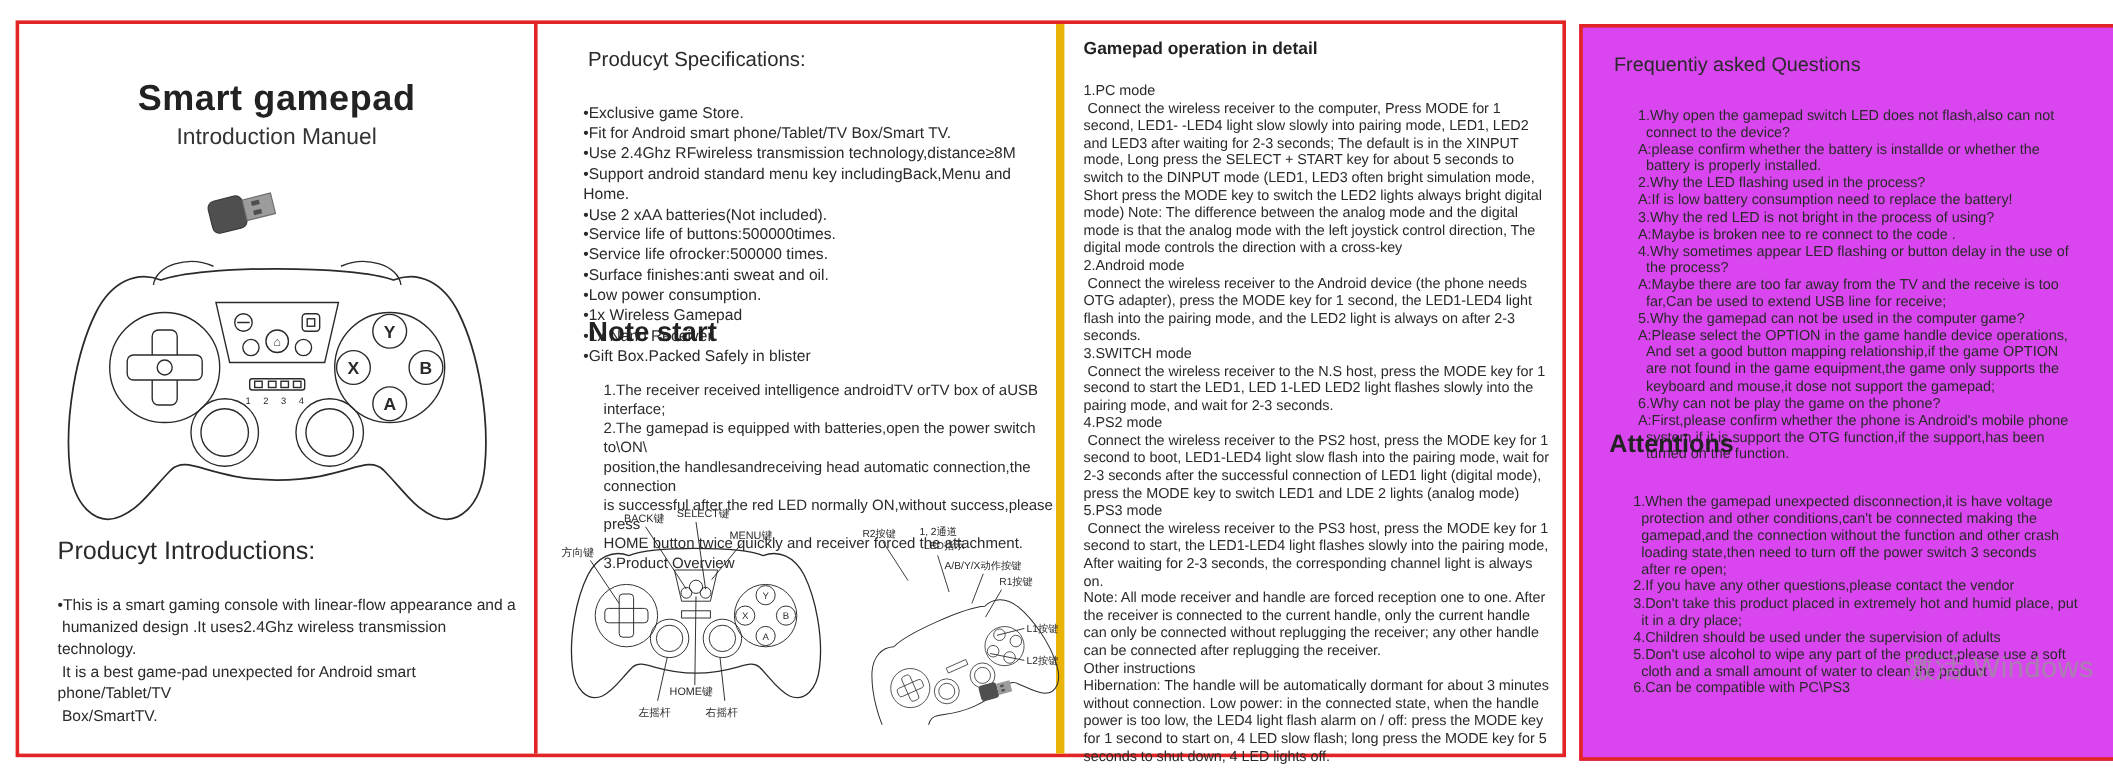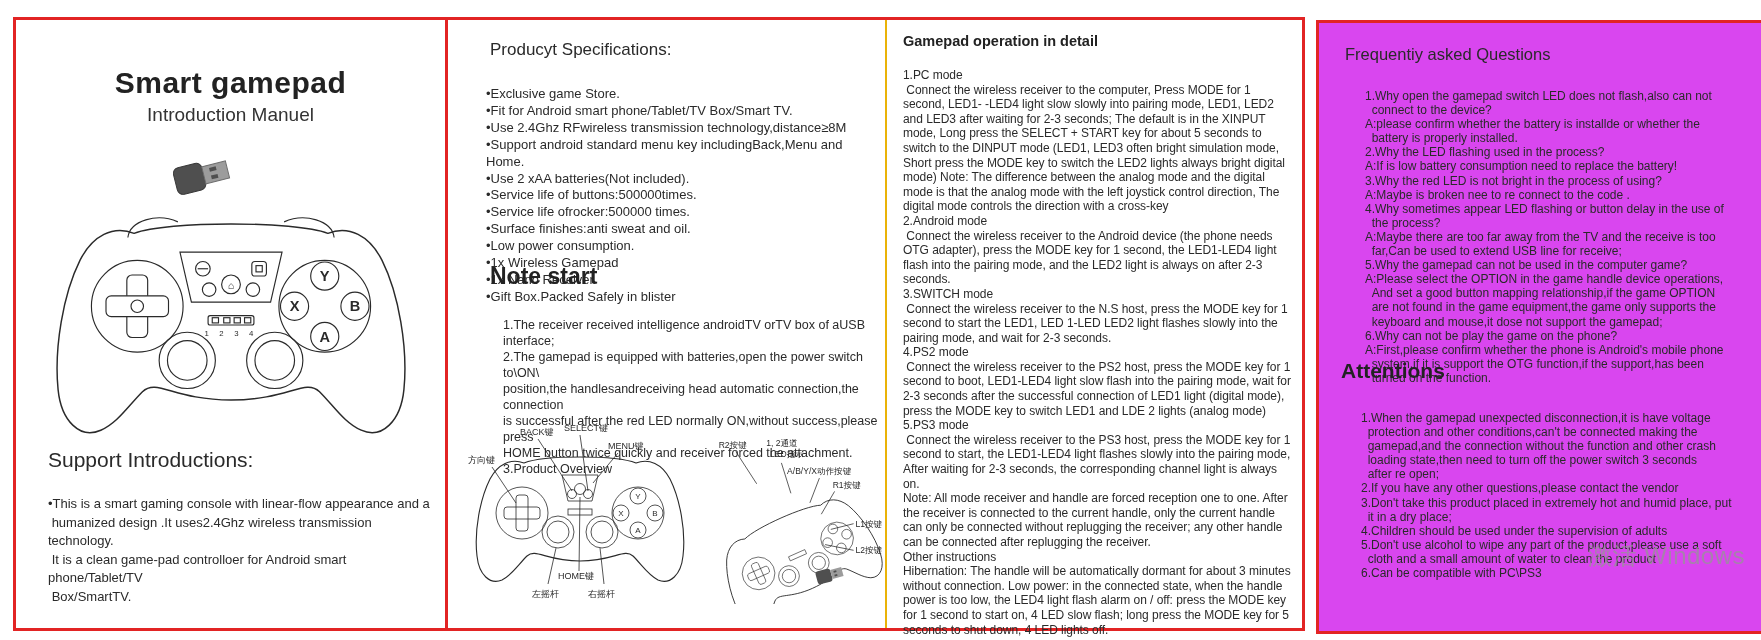--- a/index.html
+++ b/index.html
@@ -7,21 +7,21 @@
     width:1761px;height:640px;background:#ffffff;position:relative;
     font-family:"Liberation Sans",sans-serif;color:#1c1c1c;overflow:hidden;
     -webkit-font-smoothing:antialiased;
   }
   .main-box{
     position:absolute;left:13px;top:17px;width:1292px;height:614px;
     border:3px solid #e22424;box-sizing:border-box;display:flex;background:#fff;
   }
   .col{position:relative;box-sizing:border-box;height:100%;}
   .col1{width:432px;border-right:3px solid #e22424;}
-  .col2{width:439px;border-right:2px solid #eab308;}
+  .col2{width:439px;border-right:7px solid #eab308;}
   .col3{flex:1;}
   .faq-box{
     position:absolute;left:1316px;top:20px;width:454px;height:614px;
     border:3px solid #e22424;box-sizing:border-box;background:#d946ef;
   }
   .abs{position:absolute;}
   .pre{white-space:pre-wrap;margin-top:16px;}
   
   .cover-title{left:0;right:0;top:46px;text-align:center;font-size:30px;font-weight:bold;letter-spacing:.5px;color:#222;}
   .cover-subtitle{left:0;right:0;top:84px;text-align:center;font-size:19px;color:#333;}
@@ -107,24 +107,24 @@
       <text x="246" y="107" font-size="14" font-weight="bold" text-anchor="middle">X</text>
       <text x="304" y="107" font-size="14" font-weight="bold" text-anchor="middle">B</text>
       <text x="275" y="136" font-size="14" font-weight="bold" text-anchor="middle">A</text>
 
       <circle class="ln2" cx="143" cy="154" r="27"></circle>
       <circle class="lnw" cx="143" cy="154" r="19"></circle>
       <circle class="ln2" cx="227" cy="154" r="27"></circle>
       <circle class="lnw" cx="227" cy="154" r="19"></circle>
     </svg>
 
-    <div class="abs intro-heading">Support Introductions:</div>
+    <div class="abs intro-heading">Producyt Introductions:</div>
     <div class="abs intro-body pre">•This is a smart gaming console with linear-flow appearance and a
  humanized design .It uses2.4Ghz wireless transmission technology.
- It is a clean game-pad controlloer for Android smart phone/Tablet/TV
+ It is a best game-pad unexpected for Android smart phone/Tablet/TV
  Box/SmartTV.</div>
   </section>
 
   <section class="col col2">
     <div class="abs spec-heading">Producyt Specifications:</div>
     <div class="abs spec-body pre">•Exclusive game Store.
 •Fit for Android smart phone/Tablet/TV Box/Smart TV.
 •Use 2.4Ghz RFwireless transmission technology,distance≥8M
 •Support android standard menu key includingBack,Menu and Home.
 •Use 2 xAA batteries(Not included).

